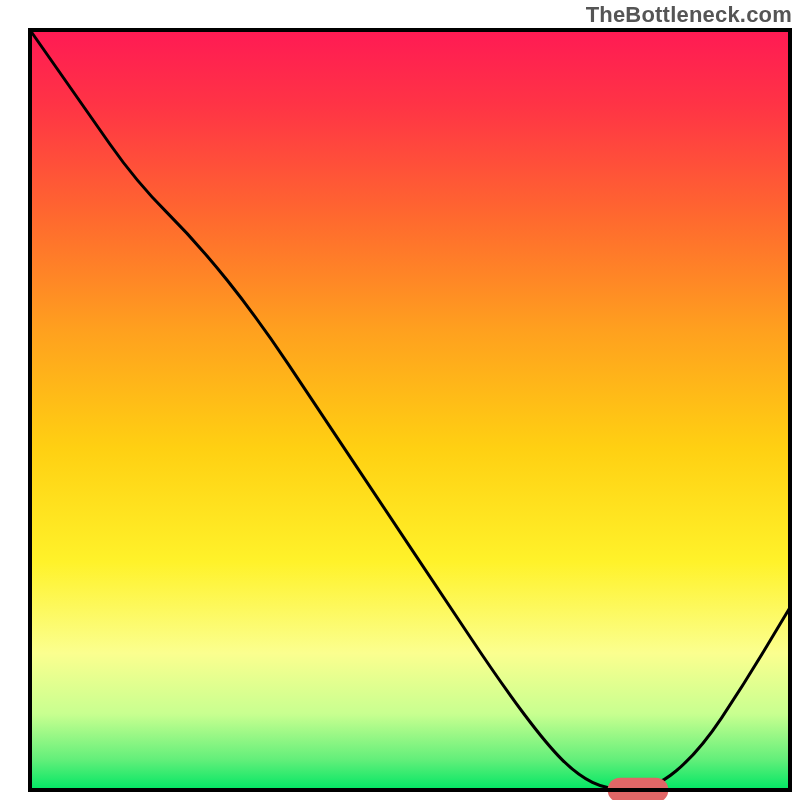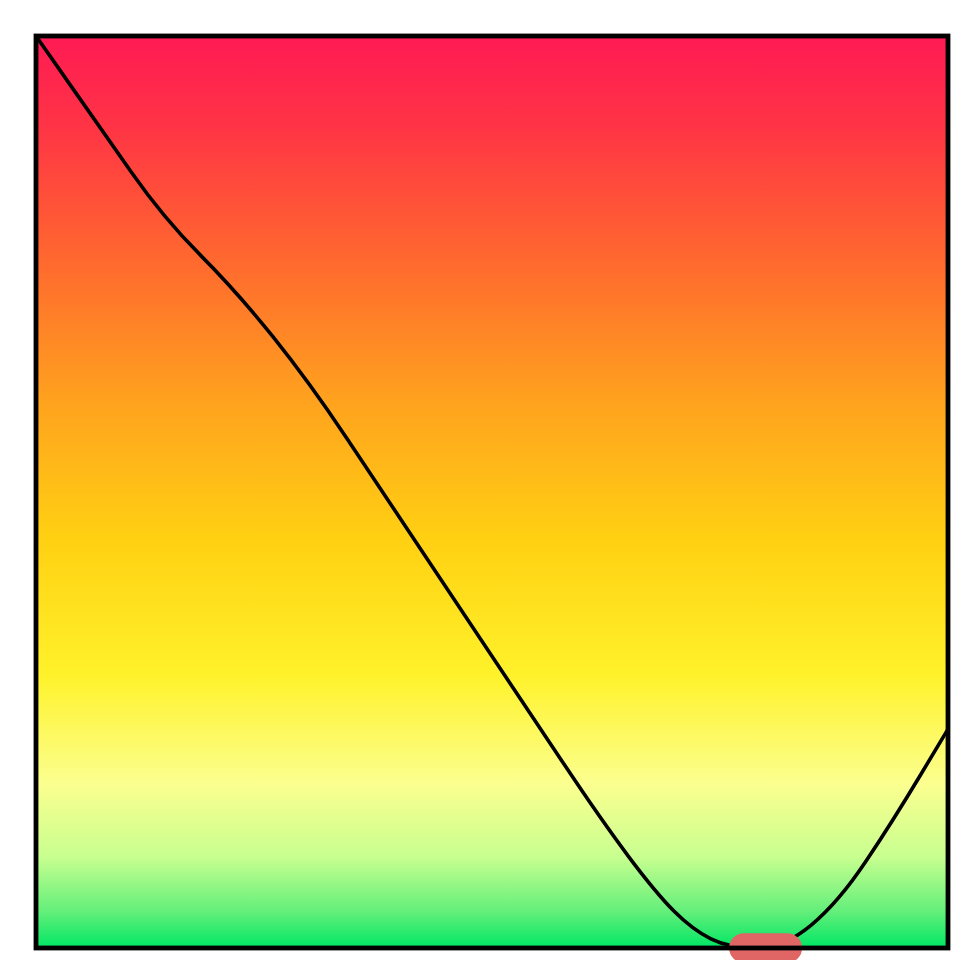--- a/index.html
+++ b/index.html
@@ -26,20 +26,21 @@
     letter-spacing: 0.2px;
   }
   svg {
     display: block;
   }
 </style>
 </head>
 <body>
 
 <div class="container">
+  <div class="watermark">TheBottleneck.com</div>
 
   <svg id="chart-svg" width="800" height="800" viewBox="0 0 800 800">
 
   <defs>
         <linearGradient id="bg-grad" x1="0" y1="0" x2="0" y2="1">
           <stop offset="0%" stop-color="#ff1a54"></stop>
           <stop offset="10%" stop-color="#ff3445"></stop>
           <stop offset="25%" stop-color="#ff6a2e"></stop>
           <stop offset="40%" stop-color="#ffa21e"></stop>
           <stop offset="55%" stop-color="#ffd012"></stop>

